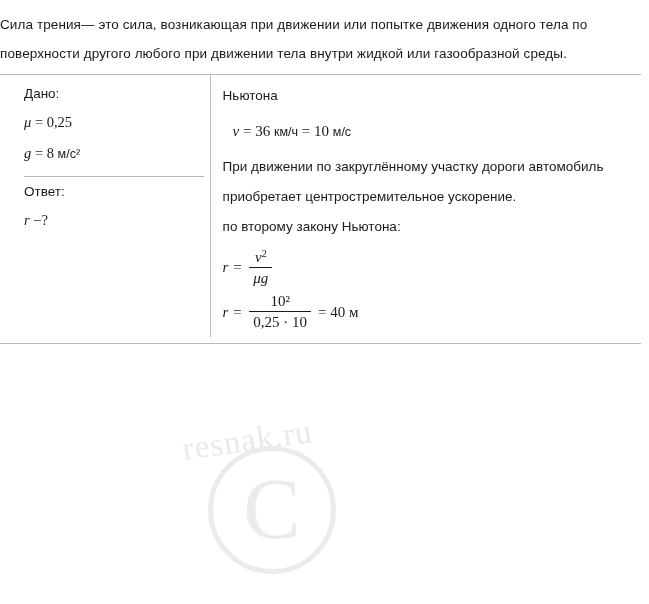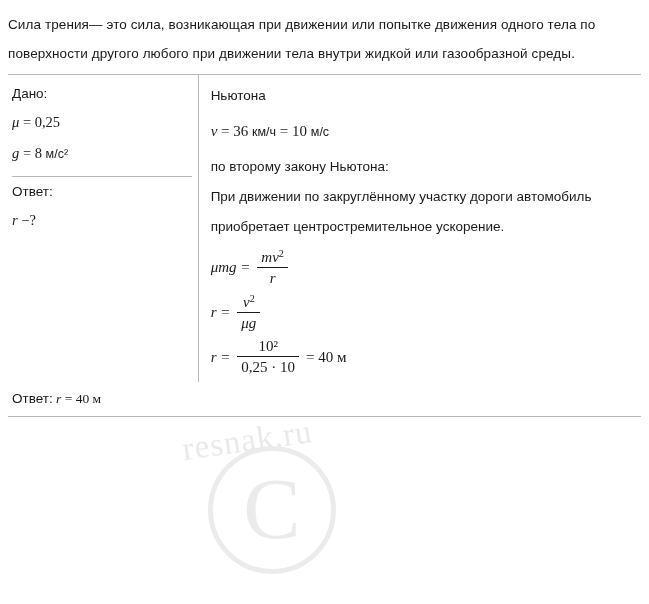--- a/index.html
+++ b/index.html
@@ -13,21 +13,21 @@
     font-family: "Liberation Sans", sans-serif;
     color: #1a1a1a;
     position: relative;
     overflow: hidden;
   }
   .page {
     position: relative;
     width: 649px;
     height: 604px;
     box-sizing: border-box;
-    padding: 10px 8px 0 8px;
+    padding: 10px 8px 0 0;
   }
   .intro {
     font-size: 13.5px;
     line-height: 29px;
     color: #1a1a1a;
     margin: 0 0 6px 0;
     letter-spacing: 0.1px;
   }
   .hr {
     border: 0;
@@ -38,20 +38,21 @@
     display: flex;
     align-items: stretch;
     position: relative;
   }
   .left-col {
     width: 190px;
     flex: 0 0 190px;
     box-sizing: border-box;
     padding: 6px 6px 0 4px;
     position: relative;
+    margin-left: 20px;
   }
   .divider-v {
     width: 1px;
     background: #b9b9b9;
     margin: 0 0 0 0;
     align-self: stretch;
   }
   .right-col {
     flex: 1 1 auto;
     box-sizing: border-box;
@@ -88,22 +89,22 @@
     width: 100%;
   }
   .rline {
     font-size: 13.5px;
     line-height: 30px;
     margin: 0;
   }
   .rmath {
     font-family: "Liberation Serif", serif;
     font-size: 15px;
-    line-height: 40px;
-    margin: 0;
+    line-height: 20px;
+    margin: 10px;
     white-space: nowrap;
   }
   .rmath .var { font-style: italic; }
   .rmath .unit { font-style: normal; font-family: "Liberation Sans", sans-serif; font-size: 12.5px; }
   .sub {
     font-size: 0.68em;
     vertical-align: -0.28em;
     font-style: normal;
     font-family: "Liberation Sans", sans-serif;
   }
@@ -232,32 +233,25 @@
 
     <div class="divider-v"></div>
 
     <div class="right-col">
       <p class="rline">Ньютона</p>
 
       <p class="rmath">
         <span class="var">v</span> = 36&nbsp;<span class="unit">км/ч</span> = 10&nbsp;<span class="unit">м/с</span>
       </p>
 
+      <p class="rline">При движении по закруглённому участку дороги автомобиль приобретает центростремительное ускорение.</p>
+
       <p class="rline">по второму закону Ньютона:</p>
 
-      <p class="rline">При движении по закруглённому участку дороги автомобиль приобретает центростремительное ускорение.</p>
-
-
-      <div class="eq-row">
-        <span class="lhs">μmg =</span>
-        <span class="frac">
-          <span class="num"><i>mv</i><span class="sup">2</span></span>
-          <span class="den"><i>r</i></span>
-        </span>
-      </div>
+
 
 
       <div class="eq-row">
         <span class="lhs">r =</span>
         <span class="frac">
           <span class="num"><i>v</i><span class="sup">2</span></span>
           <span class="den"><i>μg</i></span>
         </span>
       </div>
 
@@ -266,24 +260,20 @@
         <span class="frac">
           <span class="num">10²</span>
           <span class="den">0,25 · 10</span>
         </span>
         <span class="tail">= 40 м</span>
       </div>
     </div>
 
   </div>
 
-  <p class="answer">
-    <span class="lbl">Ответ:</span>
-    <span><i>r</i> = 40 м</span>
-  </p>
 
   <hr class="bottom-rule">
 
   <div class="watermark">
     <div class="wm-text">resnak.ru</div>
     <div class="wm-circle"></div>
     <div class="wm-c">C</div>
   </div>
 
 </div>

